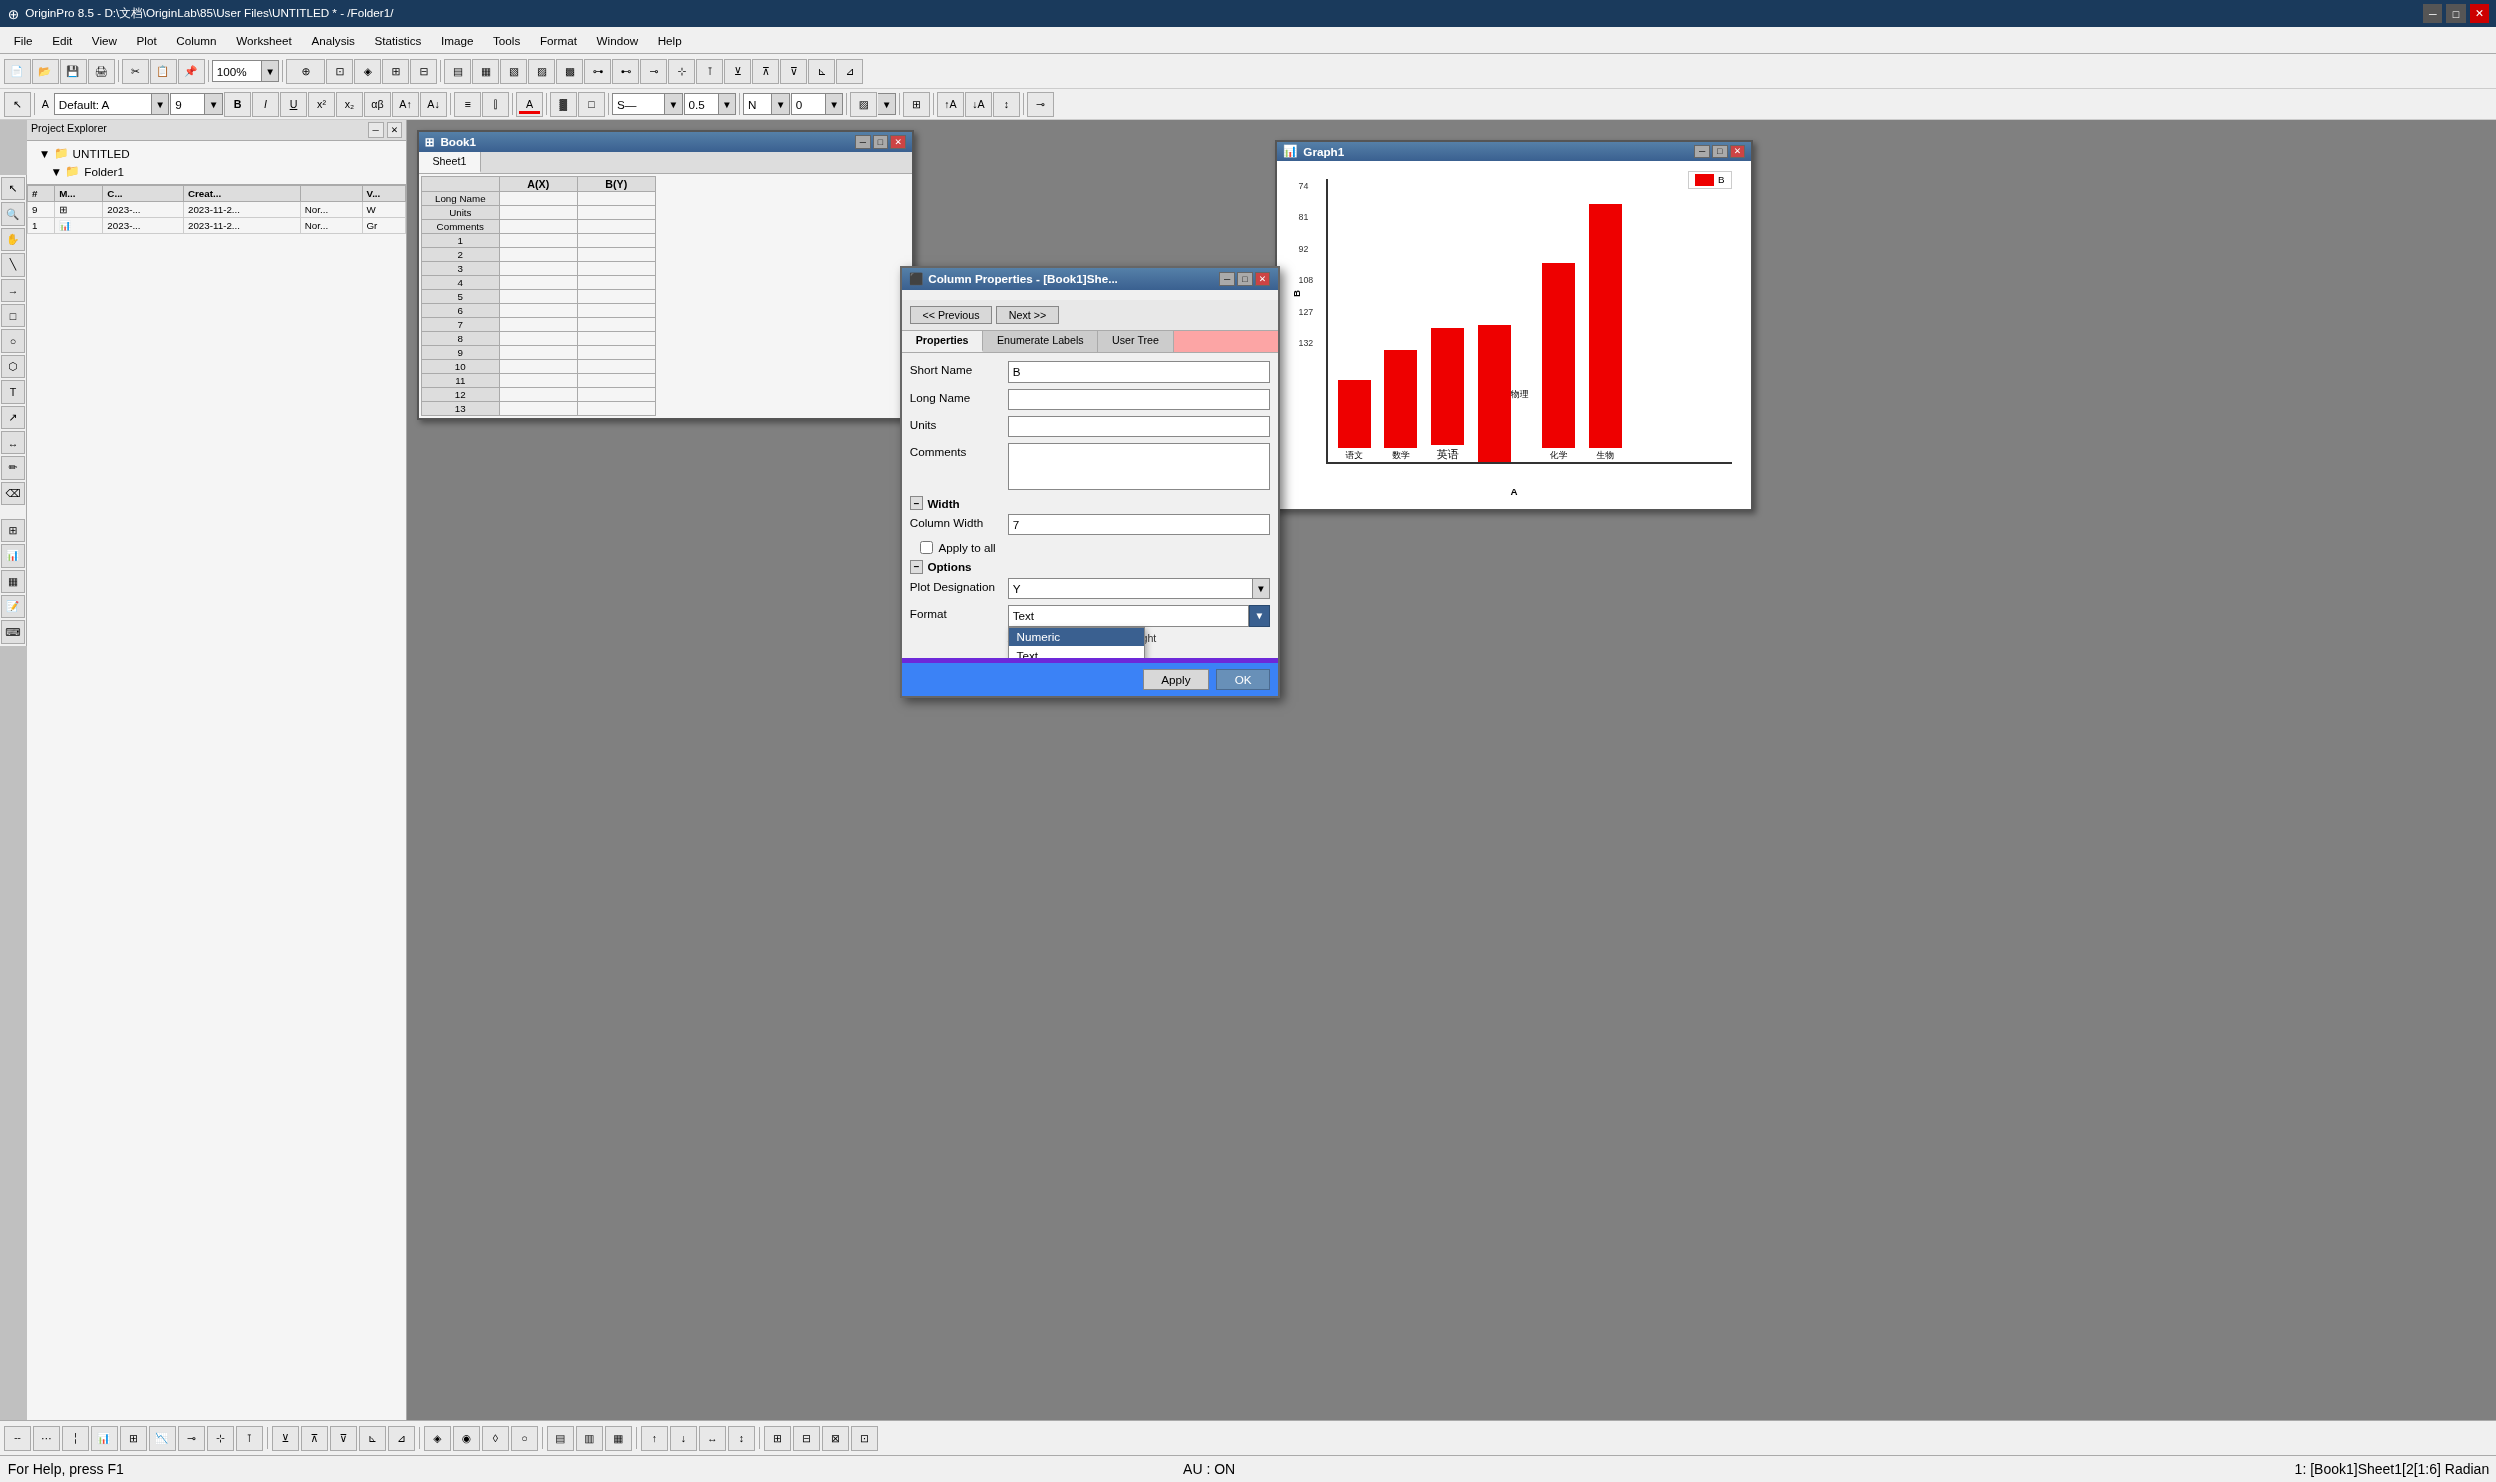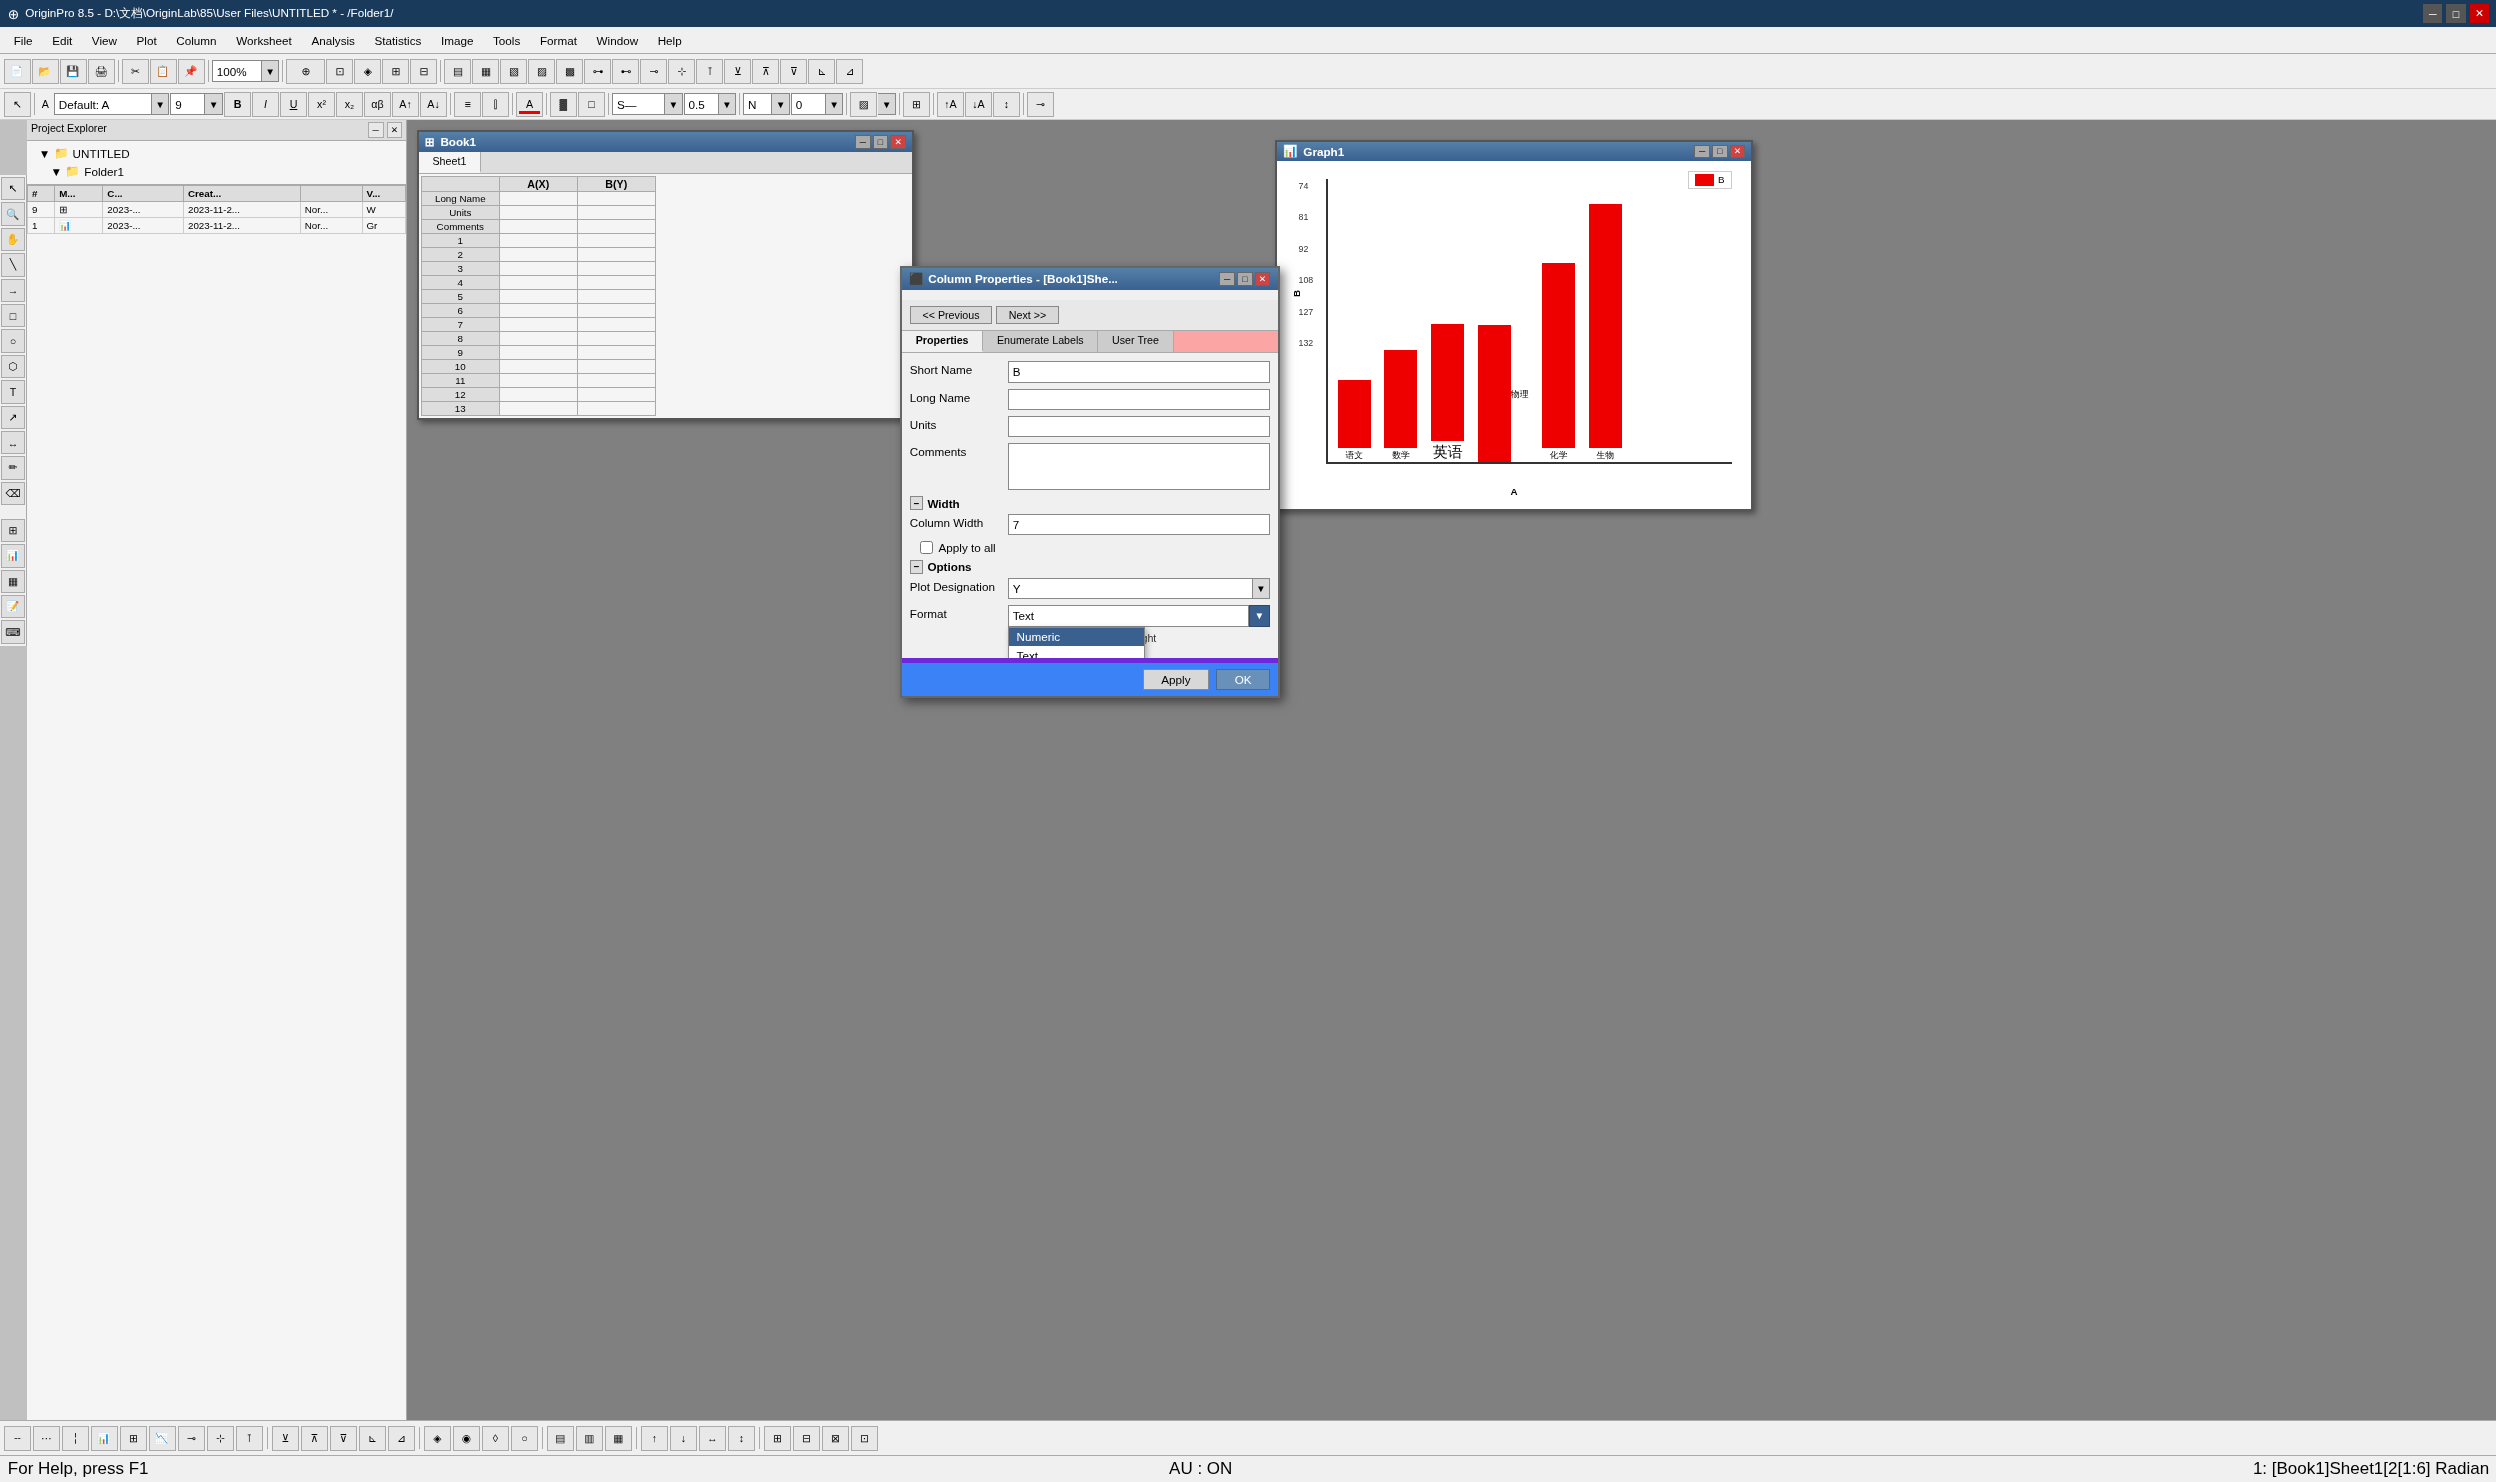--- a/index.html
+++ b/index.html
@@ -388,21 +388,21 @@
       bottom: 0;
       left: 0;
       right: 0;
       height: 27px;
       background: #f0f0f0;
       border-top: 1px solid #aaa;
       display: flex;
       align-items: center;
       padding: 0 7.8px;
       justify-content: space-between;
-      font-size: 17px;
+      font-size: 14px;
     }
 
     
     .bottom-toolbar {
       position: absolute;
       bottom: 27px;
       left: 0;
       right: 0;
       height: 35px;
       background: #f0f0f0;
@@ -941,21 +941,21 @@
           <div style="display:flex;flex-direction:column;align-items:center;">
             <div style="background:#e00;width:33px;height:68px;"></div>
             <div style="font-size:8.8px;margin-top:2px;">语文</div>
           </div>
           <div style="display:flex;flex-direction:column;align-items:center;">
             <div style="background:#e00;width:33px;height:98px;"></div>
             <div style="font-size:8.8px;margin-top:2px;">数学</div>
           </div>
           <div style="display:flex;flex-direction:column;align-items:center;">
             <div style="background:#e00;width:33px;height:117px;"></div>
-            <div style="font-size:15px;margin-top:2px;">英语</div>
+            <div style="font-size:11px;margin-top:2px;">英语</div>
           </div>
           <div style="display:flex;align-items:center;">
             <div style="background:#e00;width:33px;height:137px;"></div>
             <div style="font-size:8.8px;margin-top:2px;">物理</div>
           </div>
           <div style="display:flex;flex-direction:column;align-items:center;">
             <div style="background:#e00;width:33px;height:185px;"></div>
             <div style="font-size:8.8px;margin-top:2px;">化学</div>
           </div>
           <div style="display:flex;flex-direction:column;align-items:center;">

